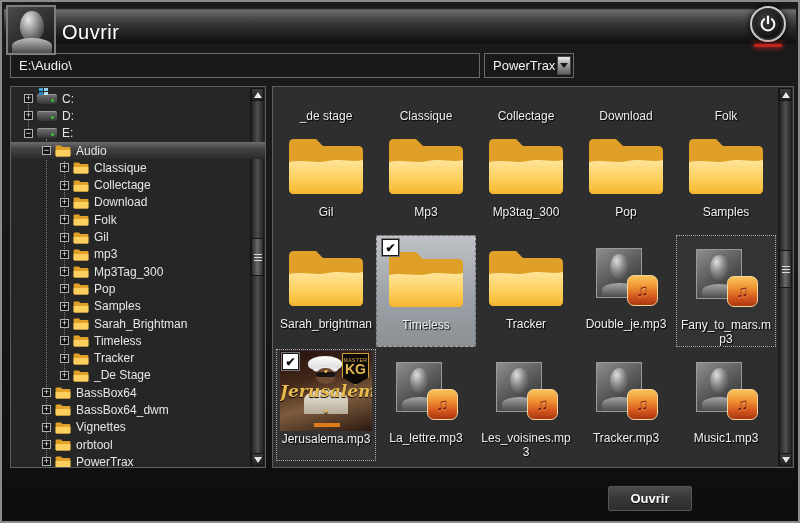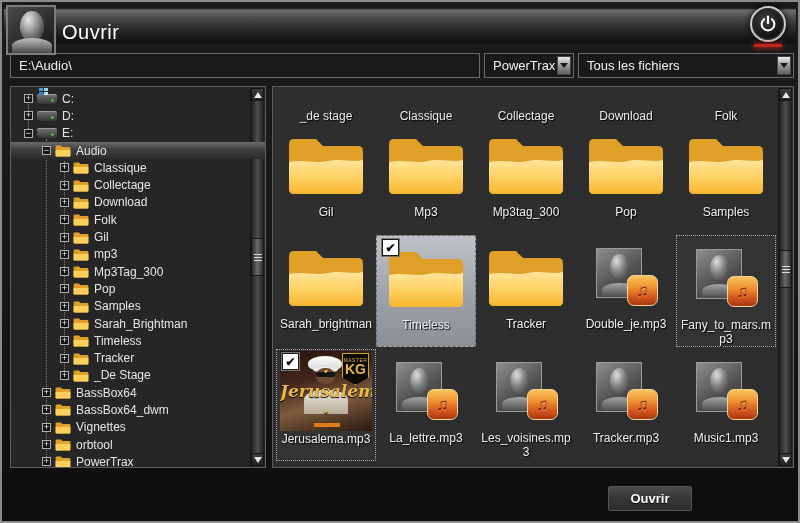--- a/index.html
+++ b/index.html
@@ -149,26 +149,20 @@
   <div class="power-led" style="background: rgb(194, 37, 29);"></div>
 
   <input class="path-input" value="E:\Audio\" style="">
 
   <div class="combo combo-view">
     <span>PowerTrax</span>
     <span class="combo-arrow">
         <span class="tri-down-dark"></span>
       </span>
   </div>
-  <div class="combo combo-filter">
-    <span>Tous les fichiers</span>
-    <span class="combo-arrow">
-        <span class="tri-down-dark"></span>
-      </span>
-  </div>
 
   <div class="tree-panel">
     <div class="spine spine-a"></div>
     <div class="spine spine-b"></div>
     <div class="spine spine-c"></div>
     <div class="tree-list" id="tree-list">
         <div class="tree-row" style="padding-left: 13px;">
           <div class="toggle">+</div>
           <span class="tree-icon">
             <div class="drive system">

